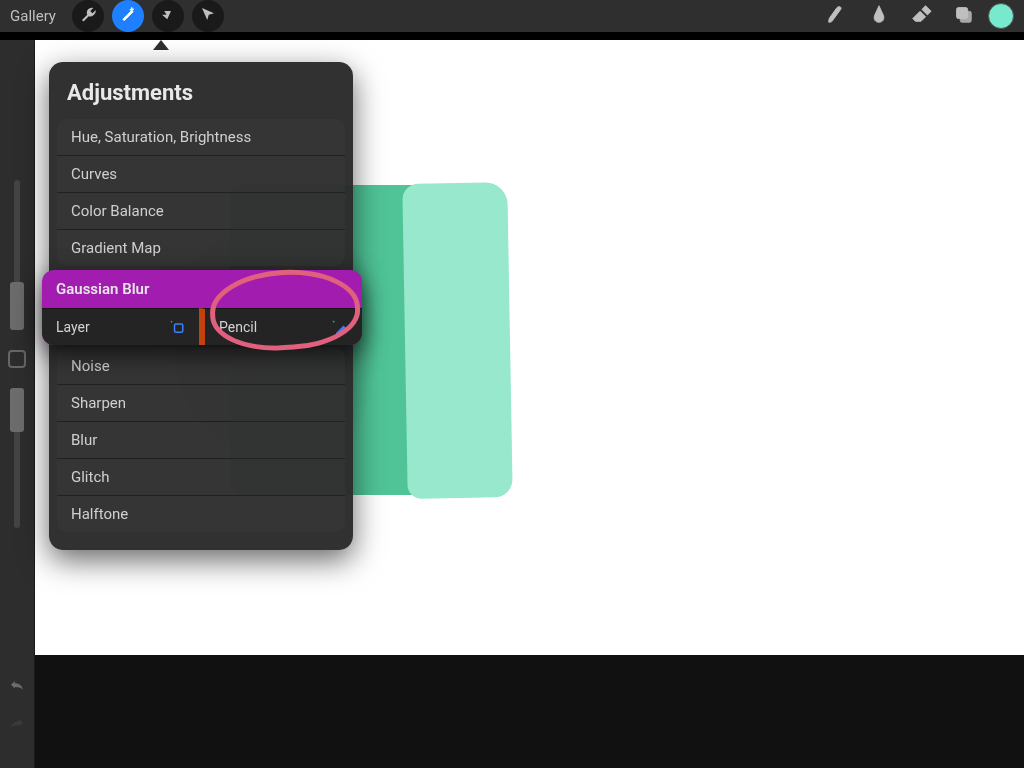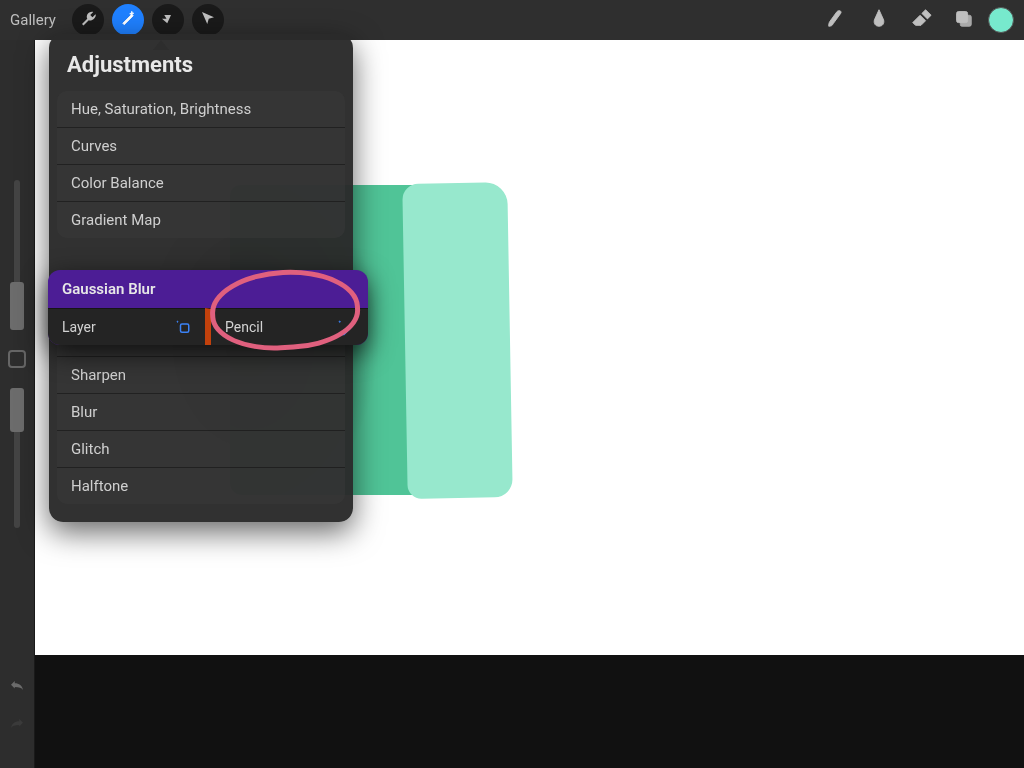--- a/index.html
+++ b/index.html
@@ -1,21 +1,21 @@
 <!DOCTYPE html>
 <html><head>
 <meta charset="utf-8">
 <style>
   * { box-sizing: border-box; margin: 0; padding: 0; }
   html, body { width: 1024px; height: 768px; overflow: hidden; font-family: -apple-system, BlinkMacSystemFont, "Segoe UI", Roboto, Helvetica, Arial, sans-serif; }
   body { background: #000; color: #ddd; }
 
   
   .topbar {
-    height: 40px;
+    height: 32px;
     width: 100%;
     background: #2f2f2f;
     display: flex;
     align-items: center;
     padding: 0 10px;
     gap: 8px;
     position: relative;
     z-index: 10;
   }
   .gallery-link { color: #bfbfbf; font-size: 15px; margin-right: 8px; cursor: pointer; }
@@ -88,21 +88,21 @@
   .slider-square { width:18px; height:18px; border:2px solid #666; border-radius:4px; margin: 10px 0; }
   .slider2 { height: 140px; }
   .slider2 .thumb { position:absolute; top:0; width:14px; height:44px; left:-4px; background:#6c6c6c; border-radius:3px; }
   .undo, .redo { margin-top: 18px; color:#6b6b6b; cursor:pointer; }
   .undo svg, .redo svg { width:18px; height:18px; fill: currentColor; }
   .redo { color:#3a3a3a; margin-top:6px; }
 
   
   .panel {
     position: absolute;
-    top: 34px; left: 49px;
+    top: 62px; left: 49px;
     width: 304px;
     background: rgba(42,42,42,0.97);
     border-radius: 14px;
     box-shadow: 0 10px 30px rgba(0,0,0,0.6);
     z-index: 50;
     padding: 12px 0 10px;
     color: #dcdcdc;
   }
   .panel-title { font-size: 22px; font-weight: 700; color:#e8e8e8; padding: 6px 18px 14px; }
   .panel-group { margin: 0 8px 8px; background: rgba(60,60,60,0.45); border-radius: 10px; overflow: hidden; }
@@ -111,23 +111,23 @@
     font-size: 15px;
     color: #cfcfcf;
     border-bottom: 1px solid rgba(20,20,20,0.6);
     cursor: pointer;
   }
   .panel-item:last-child { border-bottom: none; }
 
   
   .flyout-wrap {
     position: absolute;
-    top: 270px; left: 48px;
+    top: 270px; left: 42px;
     width: 320px; 
-    background: #4c1d95;
+    background: #a21caf;
     border-radius: 12px;
     box-shadow: 0 8px 26px rgba(0,0,0,0.7);
     z-index: 70;
     overflow: hidden;
   }
   .flyout-title {
     font-size: 15px; font-weight: 600; color:#e7e7e7;
     padding: 10px 14px;
   }
   .flyout-row { display:flex; }

